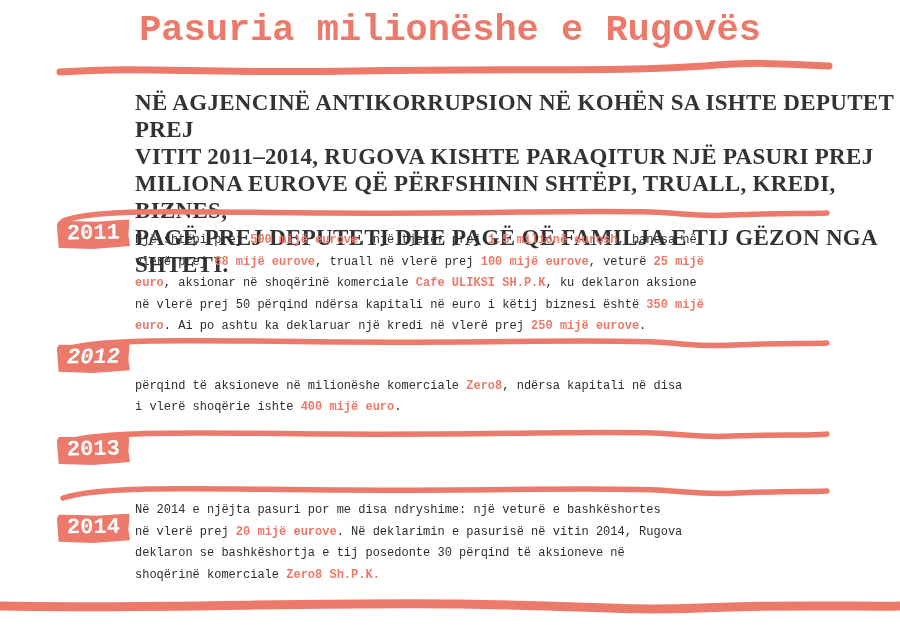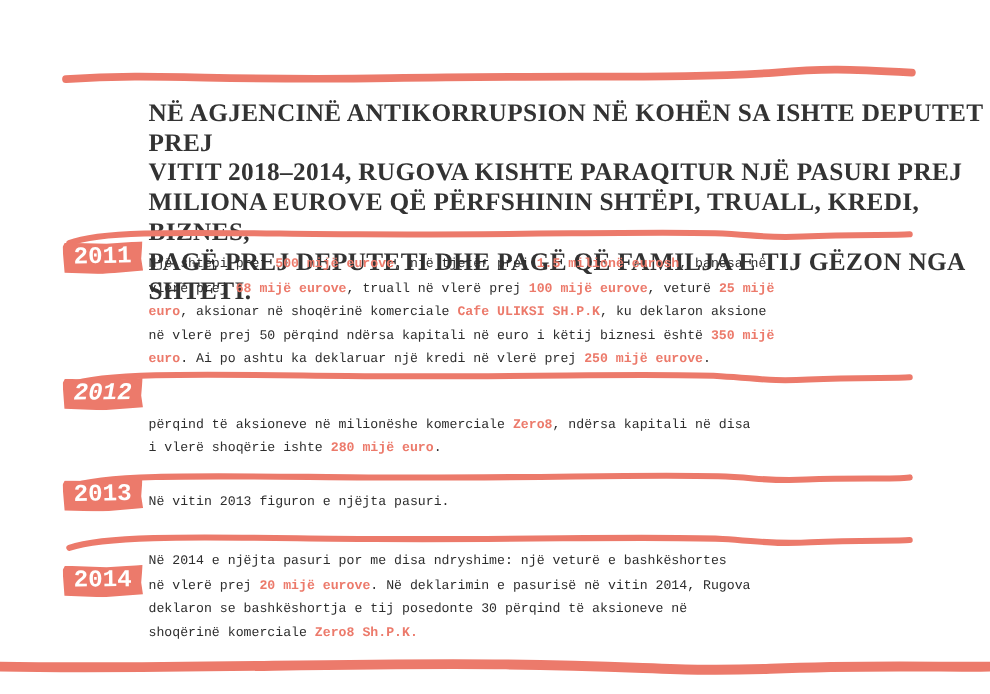--- a/index.html
+++ b/index.html
@@ -46,50 +46,50 @@
     font-size:12px;line-height:21.5px;
     color:var(--text);
   }
   .body-text .hl{color:var(--accent);font-weight:bold;}
 </style>
 </head>
 <body>
 
 <div id="page">
 
+  <h1 class="page-title">Pasuria milionëshe e Rugovës</h1>
 
   <svg class="deco-line" style="left:55px;top:58px;" width="780" height="22" viewBox="0 0 780 22">
     <path d="M5,14 C90,8 140,16 300,13 C470,10 560,14 650,8 C695,4 715,5 774,8" stroke-width="7"></path>
   </svg>
 
-  <div class="intro"><span>NË AGJENCINË ANTIKORRUPSION NË KOHËN SA ISHTE DEPUTET PREJ</span><br><span>VITIT 2018–2014, RUGOVA KISHTE PARAQITUR NJË PASURI PREJ</span><br><span>MILIONA EUROVE QË PËRFSHININ SHTËPI, TRUALL, KREDI, BIZNES,</span><br><span>PAGË PREJ DEPUTETI DHE PAGË QË FAMILJA E TIJ GËZON NGA SHTETI.</span></div>
+  <div class="intro"><span>NË AGJENCINË ANTIKORRUPSION NË KOHËN SA ISHTE DEPUTET PREJ</span><br><span>VITIT 2011–2014, RUGOVA KISHTE PARAQITUR NJË PASURI PREJ</span><br><span>MILIONA EUROVE QË PËRFSHININ SHTËPI, TRUALL, KREDI, BIZNES,</span><br><span>PAGË PREJ DEPUTETI DHE PAGË QË FAMILJA E TIJ GËZON NGA SHTETI.</span></div>
 
   <svg class="deco-line" style="left:55px;top:203px;" width="780" height="20" viewBox="0 0 780 20">
     <path d="M8,18 C40,5 130,9 270,10 C430,11 520,7 595,9 C630,10 640,14 675,12 C720,10 755,11 772,10" stroke-width="5.5"></path>
   </svg>
   <div class="badge rot-a" style="top:220px;">
     <span>2011</span>
   </div>
   <div class="body-text" style="top:230px;"><span>Një shtëpi prej </span><span class="hl">500 mijë eurove</span><span>, një tjetër prej </span><span class="hl">1.5 milionë eurosh</span><span>, banesa në</span><br><span>vlerë prej </span><span class="hl">68 mijë eurove</span><span>, truall në vlerë prej </span><span class="hl">100 mijë eurove</span><span>, veturë </span><span class="hl">25 mijë</span><br><span class="hl">euro</span><span>, aksionar në shoqërinë komerciale </span><span class="hl">Cafe ULIKSI SH.P.K</span><span>, ku deklaron aksione</span><br><span>në vlerë prej 50 përqind ndërsa kapitali në euro i këtij biznesi është </span><span class="hl">350 mijë</span><br><span class="hl">euro</span><span>. Ai po ashtu ka deklaruar një kredi në vlerë prej </span><span class="hl">250 mijë eurove</span><span>.</span></div>
 
   <svg class="deco-line" style="left:55px;top:333px;" width="780" height="20" viewBox="0 0 780 20">
     <path d="M8,17 C45,4 150,8 290,9 C440,10 530,6 600,9 C635,11 645,14 680,12 C725,10 758,11 772,10" stroke-width="5.5"></path>
   </svg>
   <div class="badge rot-b" style="top:344px;font-style:italic;">
     <span>2012</span>
   </div>
-  <div class="body-text" style="top:354px;"><br><span>përqind të aksioneve në milionëshe komerciale </span><span class="hl">Zero8</span><span>, ndërsa kapitali në disa</span><br><span>i vlerë shoqërie ishte </span><span class="hl">280 mijë euro</span><span>.</span></div>
+  <div class="body-text" style="top:354px;"><br><span>përqind të aksioneve në milionëshe komerciale </span><span class="hl">Zero8</span><span>, ndërsa kapitali në disa</span><br><span>i vlerë shoqërie ishte </span><span class="hl">400 mijë euro</span><span>.</span></div>
 
   <svg class="deco-line" style="left:55px;top:425px;" width="780" height="20" viewBox="0 0 780 20">
     <path d="M8,18 C42,5 140,8 280,9 C430,10 525,6 598,8 C632,9 644,13 678,11 C722,9 756,11 772,9" stroke-width="5.5"></path>
   </svg>
   <div class="badge rot-a" style="top:436px;">
     <span>2013</span>
   </div>
-  <div class="body-text" style="top:446px;"><span>Në vitin 2013 figuron e njëjta pasuri.</span></div>
 
   <svg class="deco-line" style="left:55px;top:481px;" width="780" height="20" viewBox="0 0 780 20">
     <path d="M8,17 C46,4 145,8 285,9 C435,10 528,6 602,9 C636,11 648,14 682,12 C726,10 759,11 772,10" stroke-width="5.5"></path>
   </svg>
   <div class="badge rot-b" style="top:514px;">
     <span>2014</span>
   </div>
   <div class="body-text" style="top:500px;"><span>Në 2014 e njëjta pasuri por me disa ndryshime: një veturë e bashkëshortes</span><br><span>në vlerë prej </span><span class="hl">20 mijë eurove</span><span>. Në deklarimin e pasurisë në vitin 2014, Rugova</span><br><span>deklaron se bashkëshortja e tij posedonte 30 përqind të aksioneve në</span><br><span>shoqërinë komerciale </span><span class="hl">Zero8 Sh.P.K.</span></div>
 
   <svg class="deco-line" style="left:0;top:594px;" width="900" height="24" viewBox="0 0 900 24">

